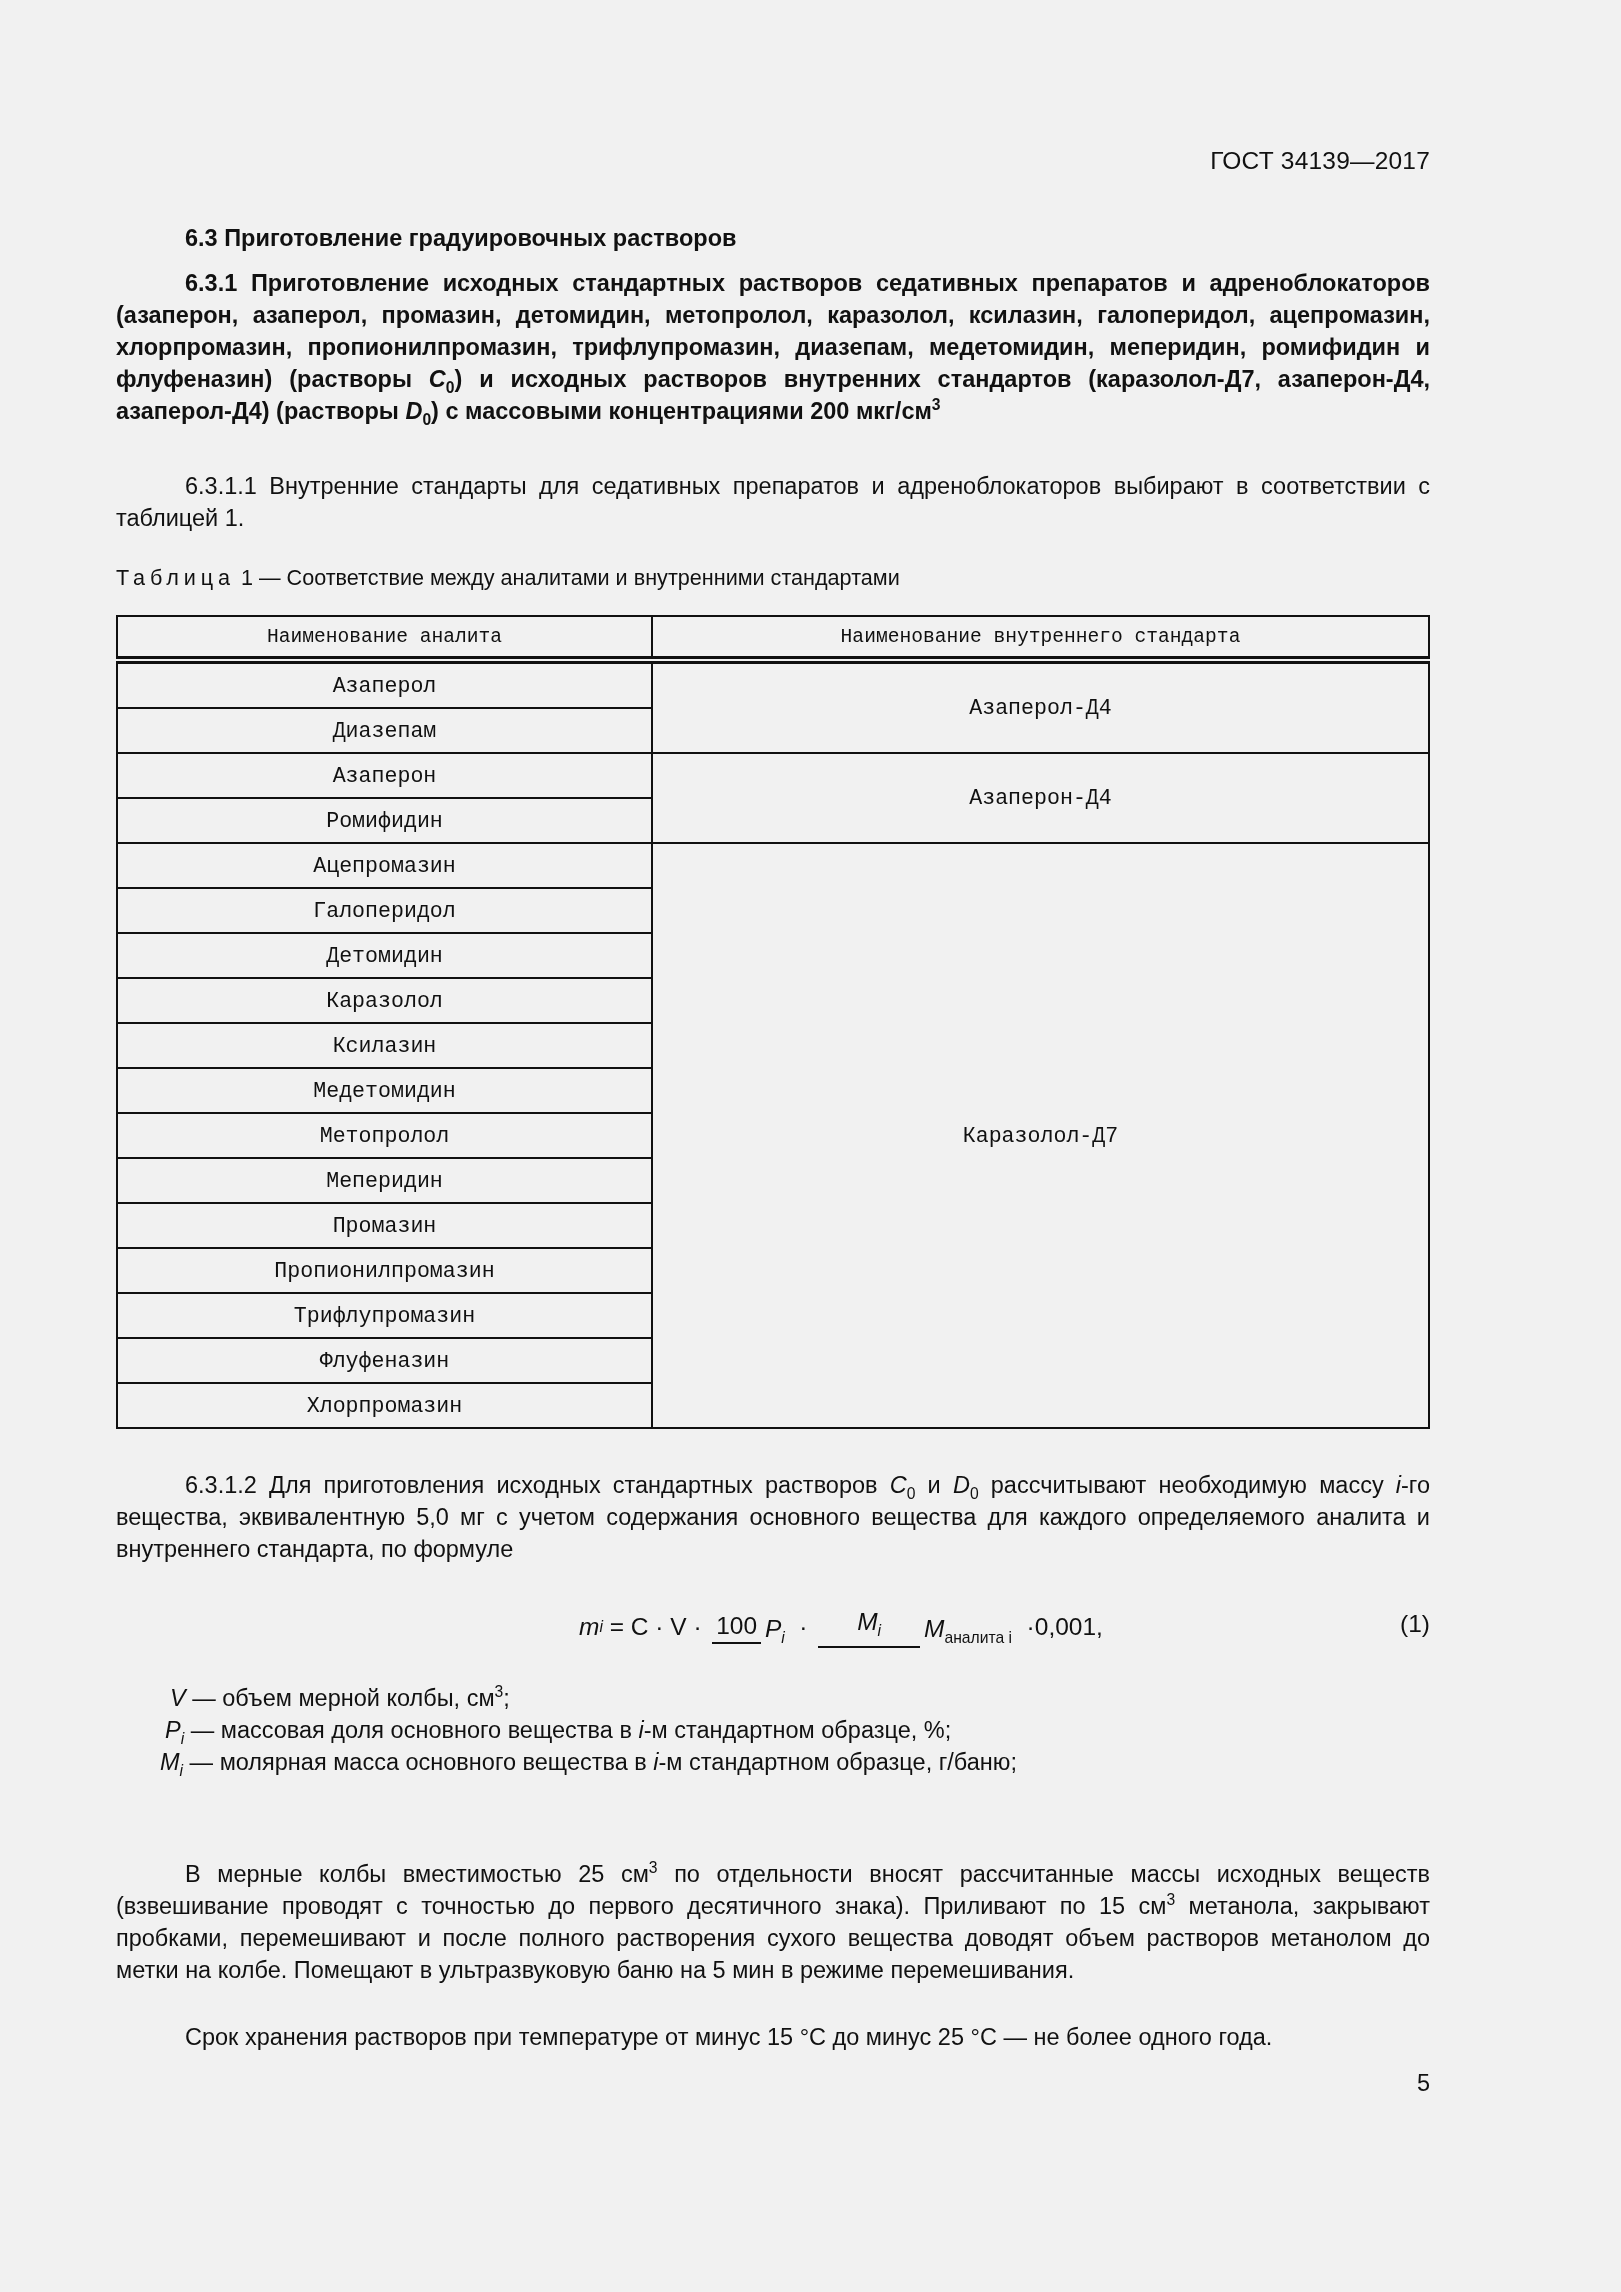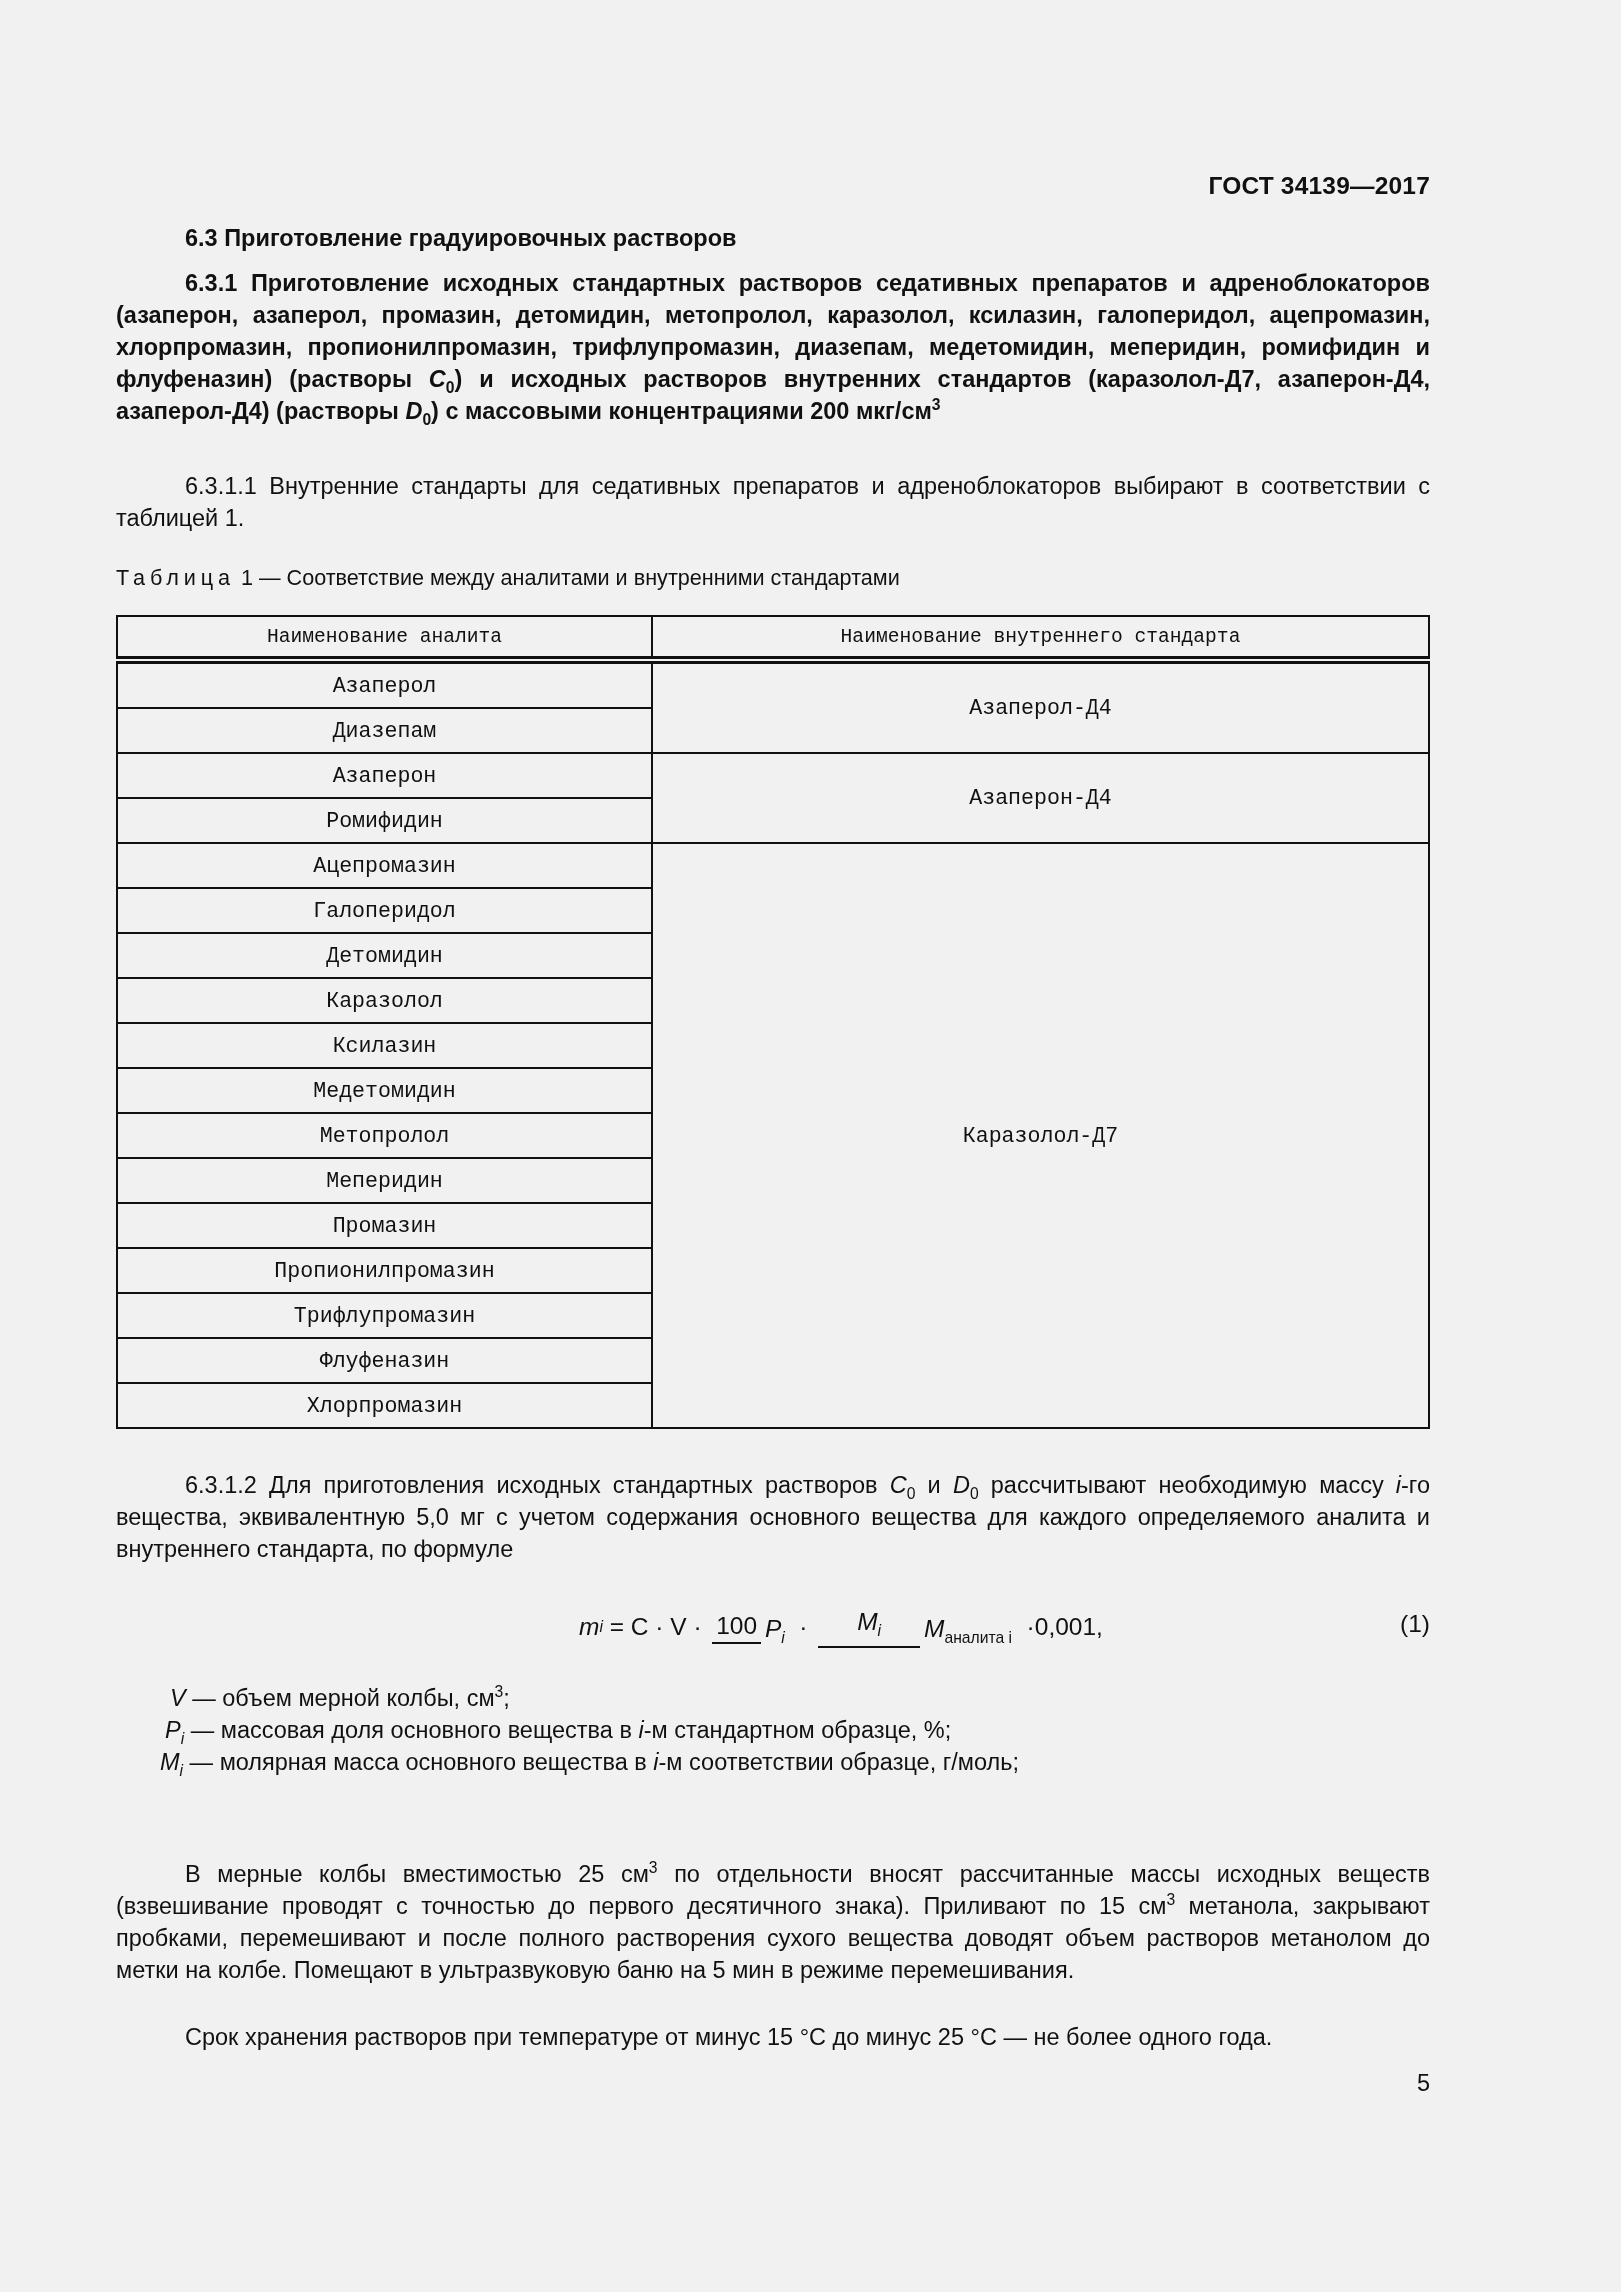--- a/index.html
+++ b/index.html
@@ -7,21 +7,21 @@
     width: 1621px; height: 2293px;
     background: #f1f1f1;
     font-family: "Liberation Sans", sans-serif;
     color: #111;
     position: relative;
     overflow: hidden;
   }
   .page { position: absolute; left: 116px; top: 0; width: 1314px; }
   .hdr {
     position: absolute; right: 0; top: 147px;
-    font-weight: bold; font-size: 24.5px; letter-spacing: 0.2px; margin-top: 25px;
+    font-weight: normal; font-size: 24.5px; letter-spacing: 0.2px;
   }
   .h-sec {
     position: absolute; left: 69px; top: 225px;
     font-weight: bold; font-size: 23.5px;
   }
   .p {
     position: absolute; left: 0; width: 1314px;
     font-size: 23.5px; line-height: 32px;
     text-align: justify;
   }
@@ -170,21 +170,21 @@
   </div>
 
   <div class="where">
     <div class="row" style="padding-left:54px;">
       <i>V</i><span> — объем мерной колбы, см</span><sup>3</sup><span>;</span>
     </div>
     <div class="row" style="padding-left:49px;">
       <i>P</i><sub class="it">i</sub><span> — массовая доля основного вещества в </span><i>i</i><span>-м стандартном образце, %;</span>
     </div>
     <div class="row" style="padding-left:44px;">
-      <i>M</i><sub class="it">i</sub><span> — молярная масса основного вещества в </span><i>i</i><span>-м соответствии образце, г/моль;</span>
+      <i>M</i><sub class="it">i</sub><span> — молярная масса основного вещества в </span><i>i</i><span>-м стандартном образце, г/баню;</span>
     </div>
   </div>
 
   <div class="p indent" style="top:1858px;">
     <span>В мерные колбы вместимостью 25 см</span><sup>3</sup><span> по отдельности вносят рассчитанные массы исходных веществ (взвешивание проводят с точностью до первого десятичного знака). Приливают по 15 см</span><sup>3</sup><span> метанола, закрывают пробками, перемешивают и после полного растворения сухого вещества доводят объем растворов метанолом до метки на колбе. Помещают в ультразвуковую баню на 5 мин в режиме перемешивания.</span>
   </div>
 
   <div class="p indent" style="top:2021px;">Срок хранения растворов при температуре от минус 15 °С до минус 25 °С — не более одного года.</div>
 
   <div class="pagenum">5</div>

